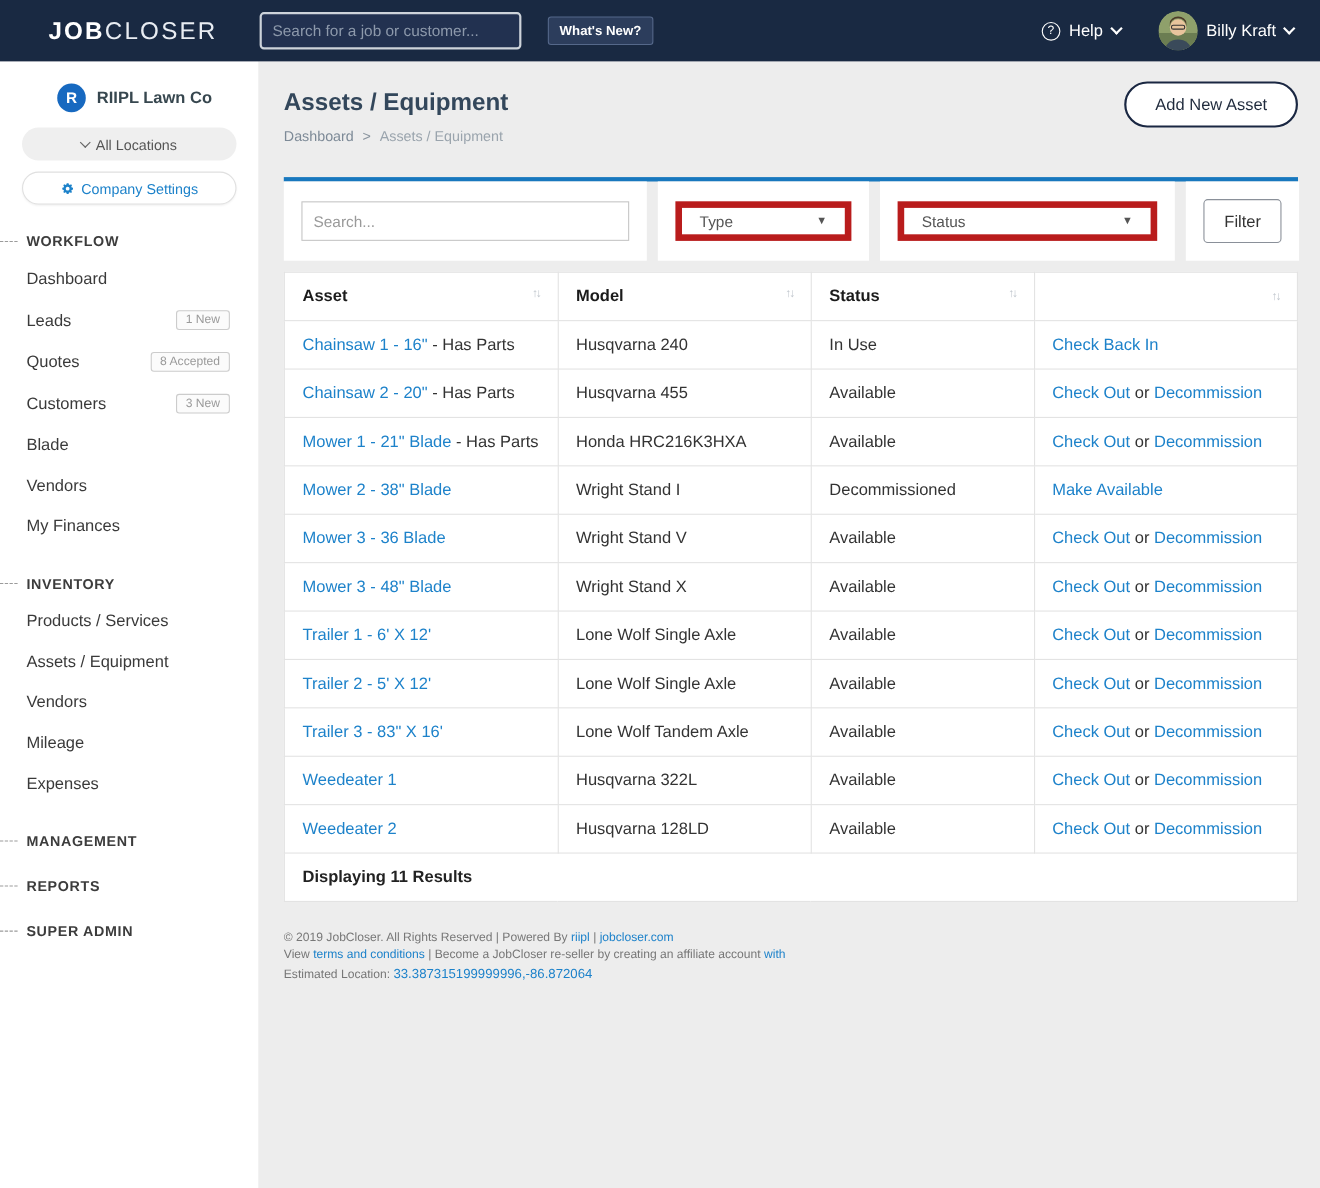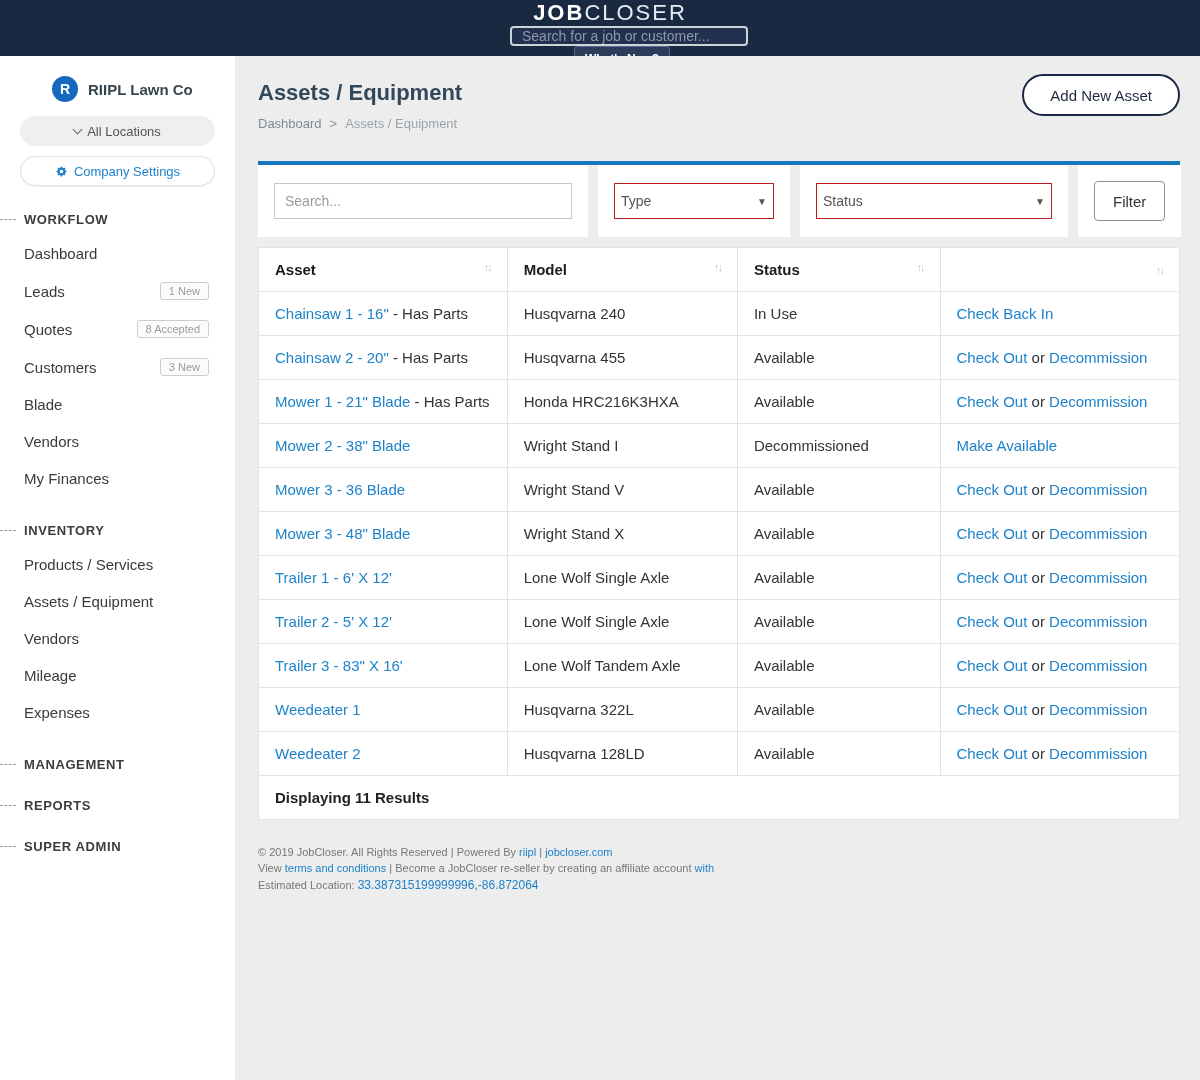--- a/index.html
+++ b/index.html
@@ -1,20 +1,20 @@
 <!DOCTYPE html>
 <html><head>
 <meta charset="utf-8">
 <style>
   * { box-sizing: border-box; margin: 0; padding: 0; }
   html,body { width: 1200px; height: 1080px; overflow: hidden; }
   body { font-family: "Liberation Sans", sans-serif; background: #ededed; color: #333; }
 
   
-  .navbar { height: 56px; background: #192942; display: flex; align-items: center; padding: 0 24px 0 44px; color: #fff; flex-direction: column; }
+  .navbar { height: 56px; background: #192942; display: flex; align-items: center; padding: 0 24px 0 44px; color: #fff; }
   .logo { font-size: 22px; letter-spacing: 2px; color: #fff; white-space: nowrap; }
   .logo .bold { font-weight: bold; }
   .logo .light { font-weight: normal; color: #e8ecf2; }
   .nav-search { margin-left: 38px; width: 238px; height: 34px; background: #223150; border: 2px solid #cdd3da; border-radius: 4px; color: #9aa6b8; font-size: 14px; padding: 0 10px; outline: none; font-family: "Liberation Sans", sans-serif; }
   .nav-search::placeholder { color: #8d99ab; }
   .whats-new { margin-left: 24px; background: #2c3d5c; border: 1px solid #55688a; border-radius: 3px; color: #fff; font-size: 12px; font-weight: bold; padding: 5px 10px; cursor: pointer; font-family: "Liberation Sans", sans-serif; }
   .nav-right { margin-left: auto; display: flex; align-items: center; gap: 34px; }
   .nav-group { display: flex; align-items: center; gap: 8px; cursor: pointer; font-size: 15px; }
   .help-circle { width: 17px; height: 17px; border: 1.5px solid #fff; border-radius: 50%; font-size: 11px; display: flex; align-items: center; justify-content: center; }
   .chev { width: 8px; height: 8px; border-right: 2px solid #fff; border-bottom: 2px solid #fff; transform: rotate(45deg); margin-top: -4px; display: inline-block; }
@@ -47,21 +47,21 @@
 
   
   .filter-bar { margin-top: 30px; border-top: 4px solid #1878be; display: flex; gap: 10px; align-items: stretch; }
   .filter-cell { background: #fff; padding: 16px; display: flex; align-items: center; }
   .fc-search { flex: 0 0 330px; }
   .fc-type { flex: 0 0 192px; }
   .fc-status { flex: 0 0 268px; }
   .fc-button { flex: 1; }
   .filter-search { width: 100%; height: 36px; border: 1px solid #c6c6c6; padding: 0 10px; font-size: 14px; color: #555; outline: none; font-family: "Liberation Sans", sans-serif; }
   .filter-search::placeholder { color: #9a9a9a; }
-  .select-box { width: 100%; height: 36px; border: 1px solid #b91c1c; background: #fff; display: flex; align-items: center; justify-content: space-between; padding: 0 6px; font-size: 14px; color: #555; cursor: pointer; }
+  .select-box { width: 100%; height: 36px; border: 6px solid #b91c1c; background: #fff; display: flex; align-items: center; justify-content: space-between; padding: 0 16px; font-size: 14px; color: #555; cursor: pointer; }
   .select-arrow { font-size: 10px; color: #555; }
   .filter-btn { height: 40px; padding: 0 18px; background: #fff; border: 1px solid #8a9099; border-radius: 4px; font-size: 15px; color: #333; cursor: pointer; margin: 0 auto; font-family: "Liberation Sans", sans-serif; }
 
   
   .table-wrap { margin-top: 10px; }
   table { width: 100%; border-collapse: collapse; background: #fff; font-size: 15px; }
   th, td { border: 1px solid #e3e3e3; padding: 13px 16px; text-align: left; vertical-align: middle; }
   th { font-weight: bold; color: #1b1b1b; }
   th .sort-icon { float: right; color: #c0c6cd; font-size: 11px; letter-spacing: -2px; cursor: pointer; }
   col.c-asset { width: 27%; } col.c-model { width: 25%; } col.c-status { width: 22%; } col.c-actions { width: 26%; }

